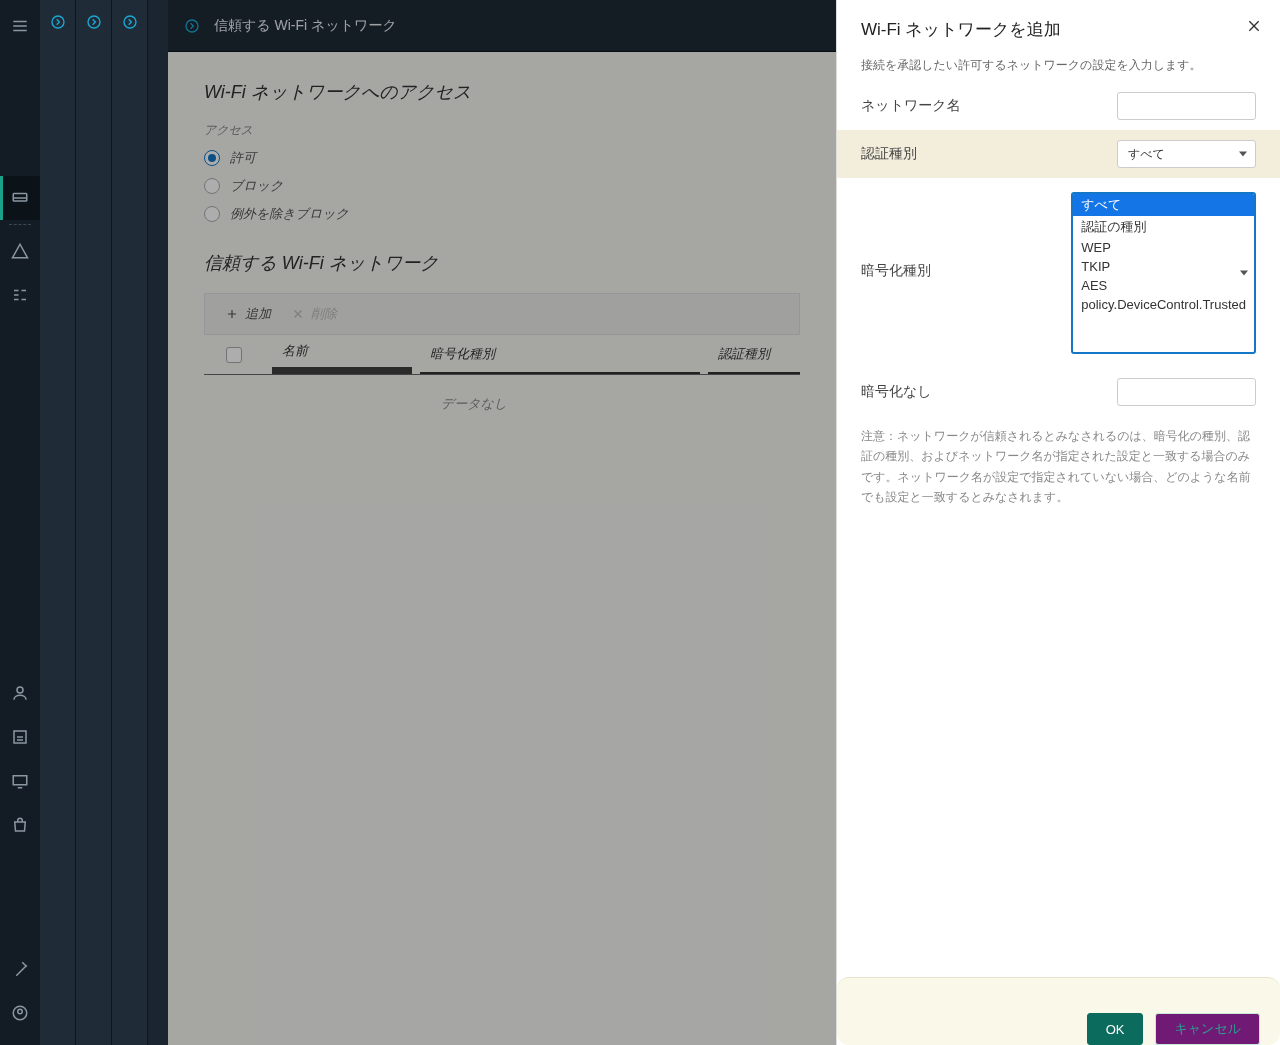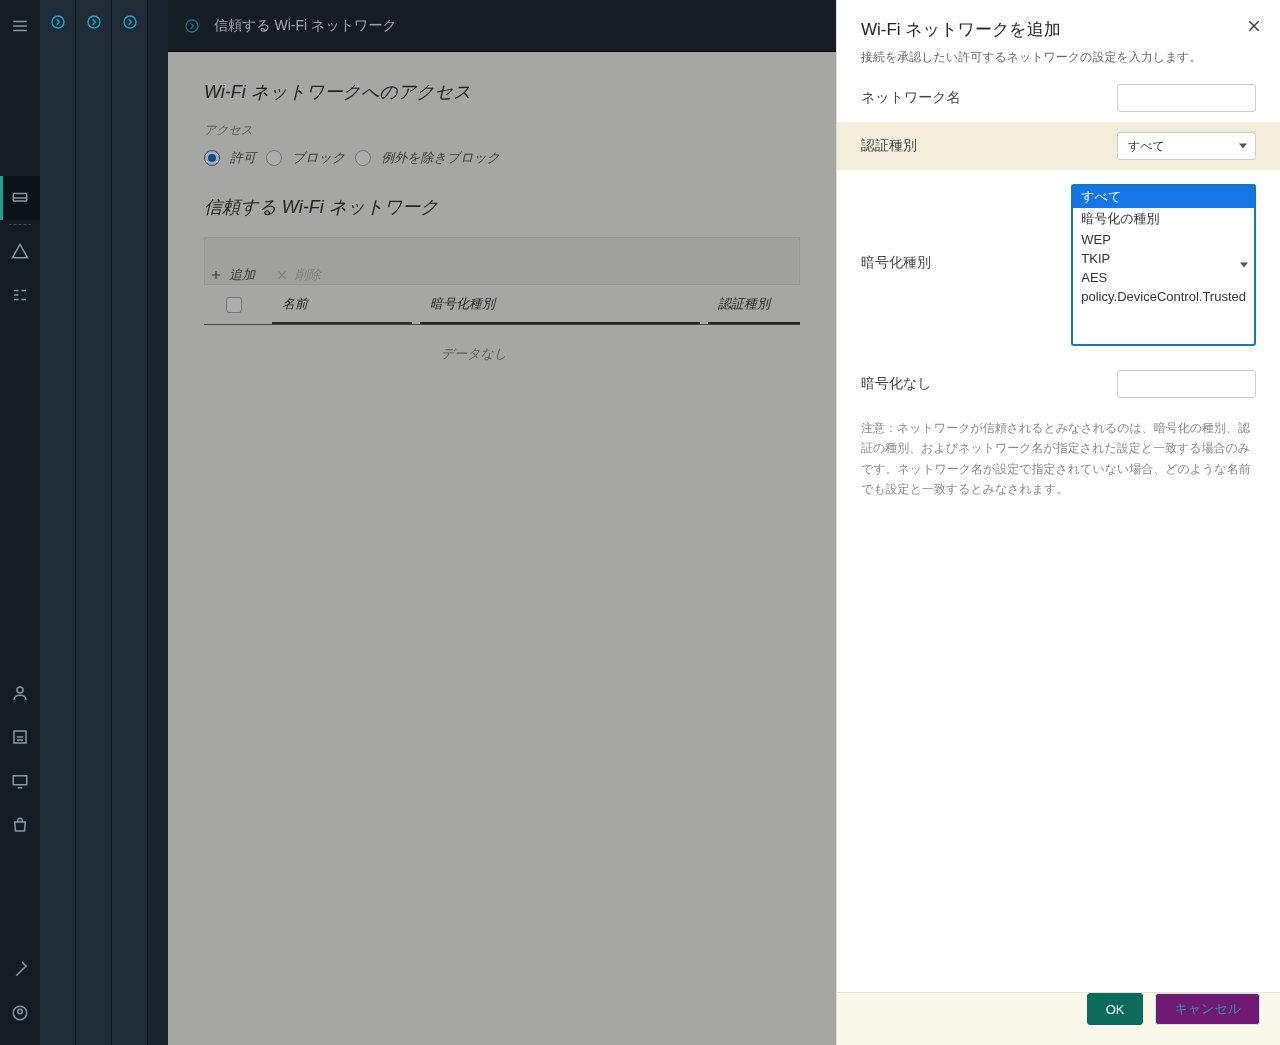--- a/index.html
+++ b/index.html
@@ -27,48 +27,48 @@
 
   
   .main { flex: 1; display:flex; flex-direction:column; background: #f5f5f1; position:relative;margin-left:20px; }
   .main-header { height: 52px; background:#1f2b36; display:flex; align-items:center; padding-left:12px; color:#e8eef3; border-bottom:1px solid #0e161d; }
   .main-header .crumb-chev { margin-top:0; margin-right:10px; }
   .main-header-title { font-size:14px; color:#e8eef3; }
 
   .content { flex:1; padding: 28px 36px 0 36px; overflow:auto; background:#f5f5f1;font-style:italic; }
   .section-title { font-size:18px; color:#333; margin-bottom:18px; font-weight:normal; }
   .field-label { color:#888; font-size:12px; margin-bottom:10px; }
-  .radio-group { display:flex; flex-direction:row; gap:10px; margin-bottom:28px; }
+  .radio-group { display:flex; flex-direction:column; gap:10px; margin-bottom:28px; }
   .radio-row { display:flex; align-items:center; gap:10px; color:#555; font-size:13px; cursor:pointer;}
   .radio { width:16px;height:16px; border:1px solid #aaa; border-radius:50%; display:inline-flex; align-items:center; justify-content:center; background:#fff;}
   .radio.checked { border-color:#1476c6; }
   .radio.checked::after { content:""; width:8px;height:8px;border-radius:50%; background:#1476c6; }
 
-  .toolbar { background:#ececea; border:1px solid #ddd; height:48px; display:flex; align-items:flex-end; padding:0 4px; gap:20px; }
+  .toolbar { background:#ececea; border:1px solid #ddd; height:42px; display:flex; align-items:center; padding:0 20px; gap:20px; }
   .tool-btn { display:flex; align-items:center; gap:6px; color:#555; font-size:13px; cursor:pointer; }
   .tool-btn.disabled { color:#bbb; cursor:default; }
   .tool-btn svg { width:14px;height:14px; stroke:currentColor; fill:none; stroke-width:2;}
 
   .table-head { display:flex; align-items:center; border-bottom:1px solid #666; height:40px; }
   .th { font-size:13px; color:#333; padding:0 10px; }
   .th.chk { width:60px; display:flex; justify-content:center; }
-  .th.name { flex:0 0 140px; border-bottom: 2px solid #404040; height:100%; display:flex; align-items:center;}
+  .th.name { flex:0 0 140px; border-bottom: 7px solid #404040; height:100%; display:flex; align-items:center;}
   .th.enc { flex:0 0 280px; border-bottom: 2px solid #333; height:100%; display:flex; align-items:center;}
   .th.auth { flex:1; border-bottom: 2px solid #333; height:100%; display:flex; align-items:center;}
   .th+.th { margin-left:8px;}
   .chkbox { width:16px;height:16px; border:1px solid #aaa; border-radius:3px; background:#fff; }
   .no-data { text-align:center; color:#888; font-size:13px; padding:20px 0 0 0; width: 540px; }
 
   
   .overlay { position:absolute; inset:0; background:rgba(0,0,0,0.32); pointer-events:none; }
 
   
   .drawer { width: 444px; background:#fff; height:100%; display:flex; flex-direction:column; border-left:1px solid #ddd; position:relative; }
   .drawer-head { padding: 18px 24px 8px 24px; position:relative; }
-  .drawer-title { font-size:17px; color:#222; margin-bottom:8px; }
+  .drawer-title { font-size:17px; color:#222; margin-bottom:16px; }
   .drawer-sub { font-size:12px; color:#666; }
   .drawer-close { position:absolute; top:14px; right:14px; width:24px;height:24px; cursor:pointer; color:#333; display:flex;align-items:center;justify-content:center;}
   .drawer-close svg{width:16px;height:16px; stroke:#333; stroke-width:2; fill:none;}
 
   .drawer-body { flex:1; overflow:auto; }
   .form-row { display:flex; align-items:center; padding: 10px 24px; gap:12px; }
   .form-row.highlight { background:#f3eedc; }
   .form-row .lbl { width: 200px; font-size:14px; color:#444; }
   .form-row .ctrl { flex:1;padding-left:44px; }
   .text-input { width:100%; height:28px; border:1px solid #ccc; border-radius:3px; padding:0 8px; font-size:13px; background:#fff; }
@@ -76,21 +76,21 @@
   .select::after { content:""; position:absolute; right:8px; top:50%; width:0;height:0;border-left:4px solid transparent;border-right:4px solid transparent;border-top:5px solid #555; transform:translateY(-50%);}
 
   .form-row.tall { align-items:flex-start; padding-top:14px; padding-bottom:14px;}
   .listbox { width:100%; height:162px; border:2px solid #1476c6; border-radius:3px; background:#fff; overflow:auto; position:relative; }
   .listbox::after { content:""; position:absolute; right:6px; top:50%; width:0;height:0;border-left:4px solid transparent;border-right:4px solid transparent;border-top:5px solid #555; transform:translateY(-50%);}
   .opt { padding:2px 8px; font-size:13px; color:#333; cursor:pointer; white-space:nowrap;}
   .opt.selected { background:#1476e6; color:#fff; }
 
   .drawer-note { padding: 10px 24px; font-size:12px; color:#888; line-height:1.7; }
 
-  .drawer-foot { height:53px; background:#faf8e8; border-top:1px solid #e8e4cc; display:flex; align-items:flex-start; justify-content:flex-end; gap:12px; padding:0 20px;}
+  .drawer-foot { height:68px; background:#faf8e8; border-top:1px solid #e8e4cc; display:flex; align-items:flex-end; justify-content:flex-end; gap:12px; padding:0 20px;border-radius:12px;}
   .btn { height:32px; padding:0 18px; border-radius:3px; font-size:13px; cursor:pointer; display:inline-flex; align-items:center; justify-content:center; }
   .btn-primary { background:#0b6b5c; color:#fff; border:1px solid #0b6b5c; }
   .btn-secondary { background:#701a75; color:#2aa090; border:1px solid #c7ead9; }
 </style>
 </head>
 <body>
 
 <div class="rail">
   <div class="hamburger">
     <svg viewBox="0 0 24 24">
@@ -268,21 +268,21 @@
           <span>すべて</span>
         </div>
       </div>
     </div>
 
     <div class="form-row tall">
       <div class="lbl" style="padding-top:70px">暗号化種別</div>
       <div class="ctrl">
         <div class="listbox" id="enc-listbox">
             <div class="opt selected">すべて</div>
-            <div class="opt">暗号化の種別</div>
+            <div class="opt">認証の種別</div>
             <div class="opt">WEP</div>
             <div class="opt">TKIP</div>
             <div class="opt">AES</div>
             <div class="opt">policy.DeviceControl.Trusted</div>
           </div>
       </div>
     </div>
 
     <div class="form-row">
       <div class="lbl">暗号化なし</div>

